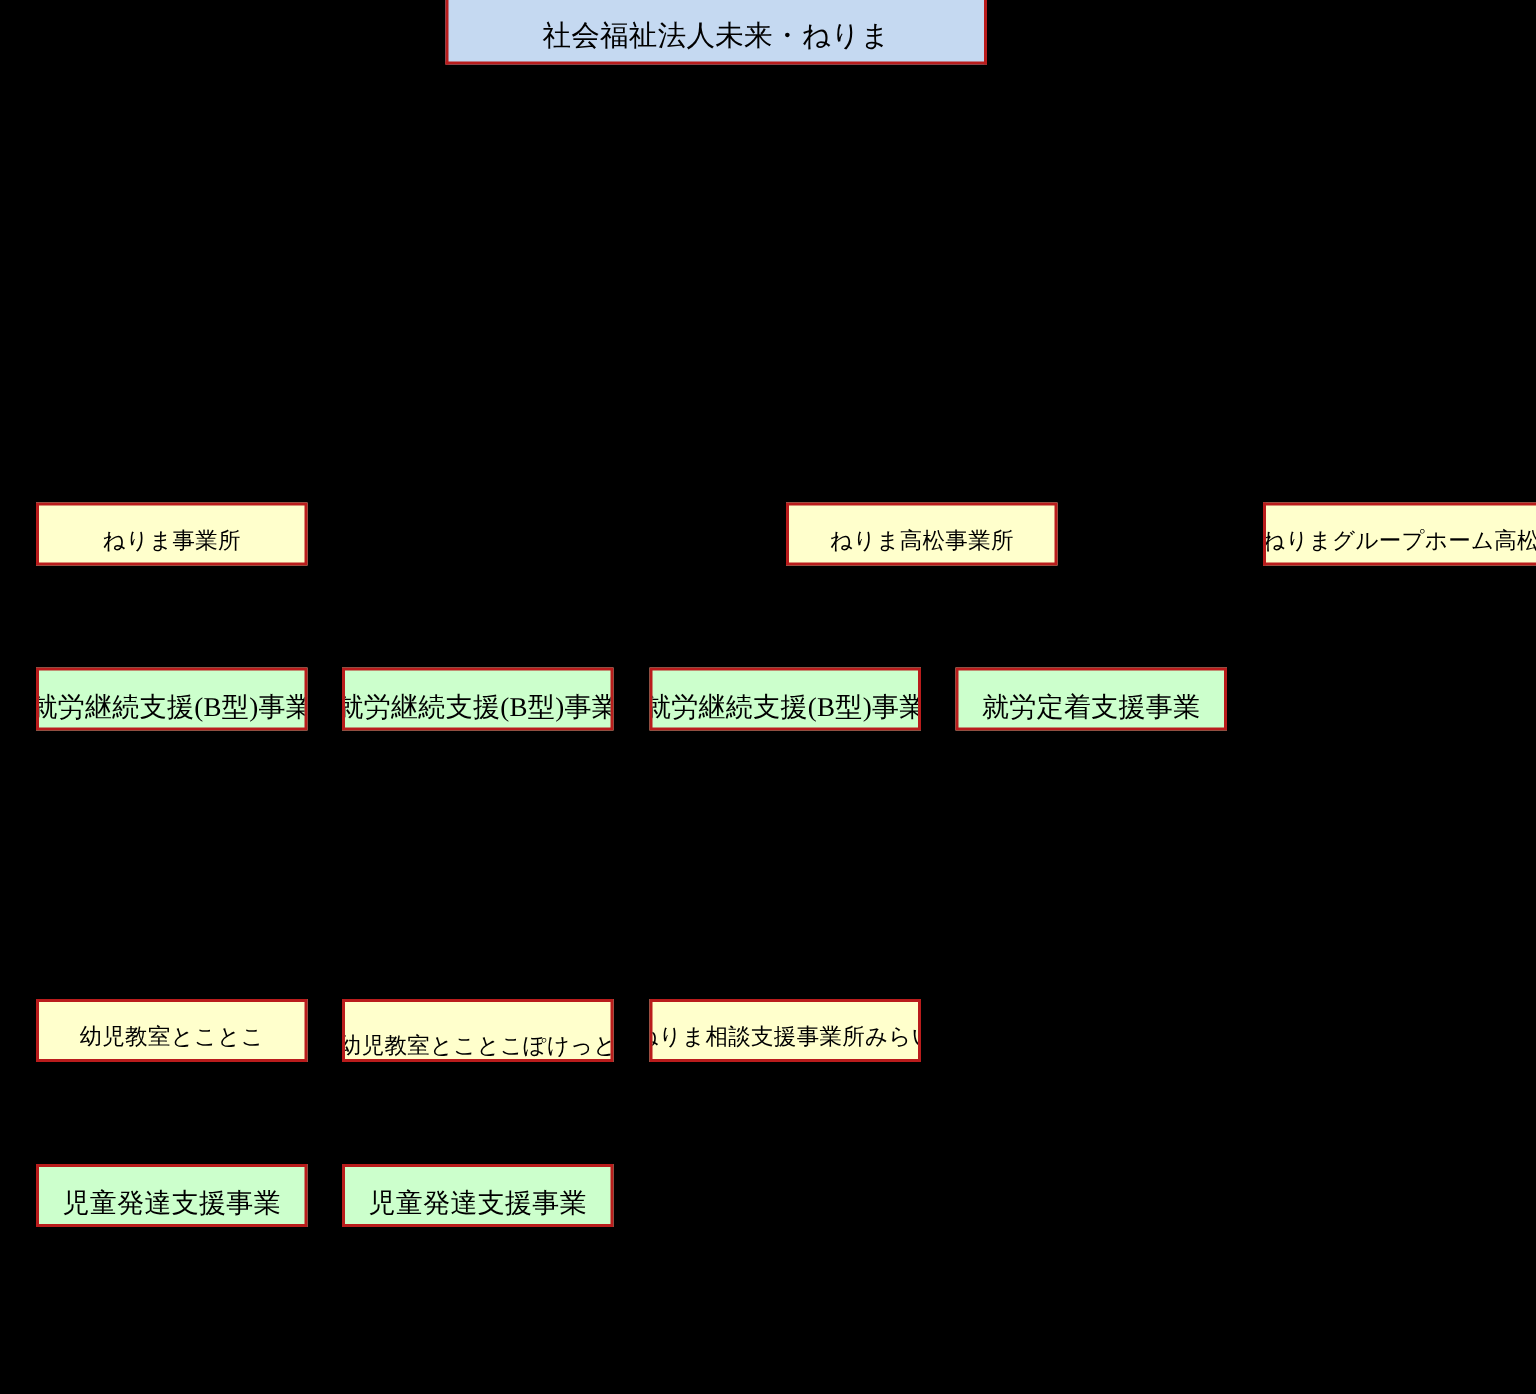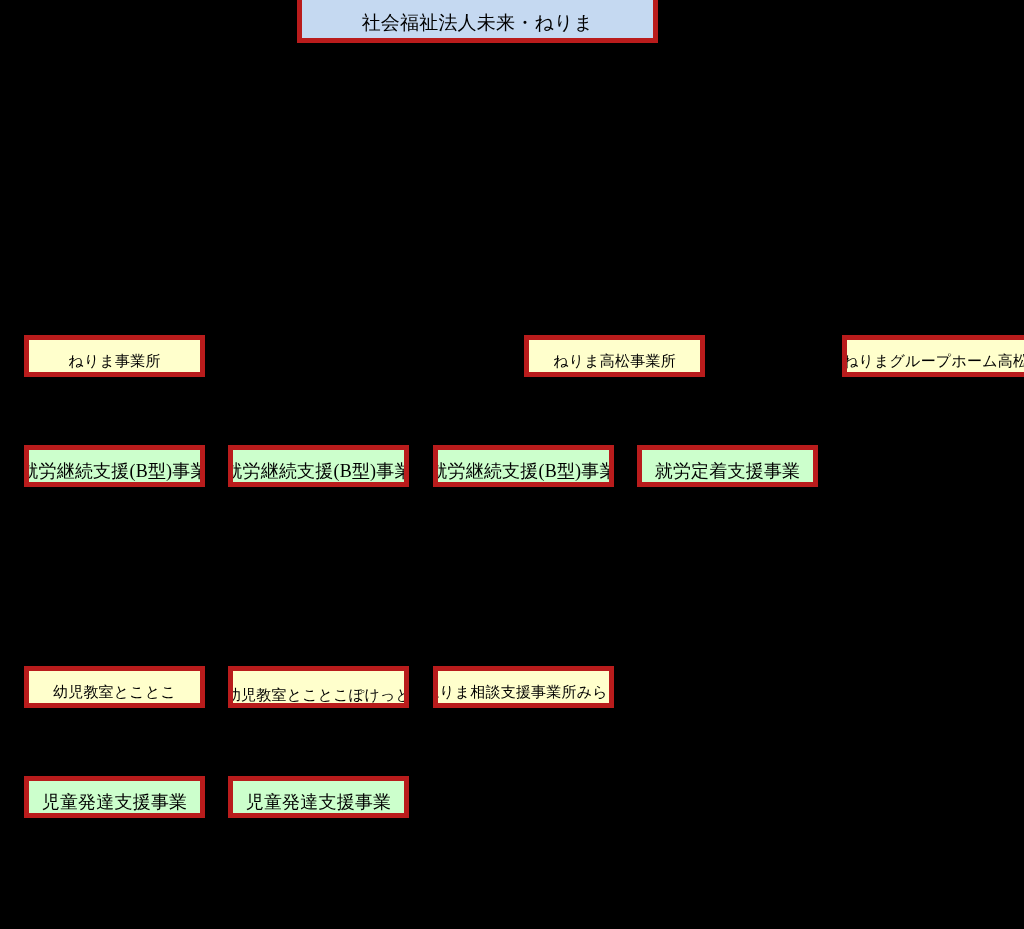--- a/index.html
+++ b/index.html
@@ -12,21 +12,21 @@
     position: relative;
     width: 1024px;
     height: 929px;
     background: #000000;
     overflow: hidden;
     font-family: "Liberation Serif", "DejaVu Serif", serif;
   }
   .node {
     position: absolute;
     box-sizing: border-box;
-    border: 5px solid #b91c1c;
+    border: 2px solid #b91c1c;
     display: flex;
     align-items: center;
     justify-content: center;
     text-align: center;
     color: #000000;
     line-height: 1.1;
     white-space: nowrap;
     overflow: hidden;
     letter-spacing: 0.2px;
   }

